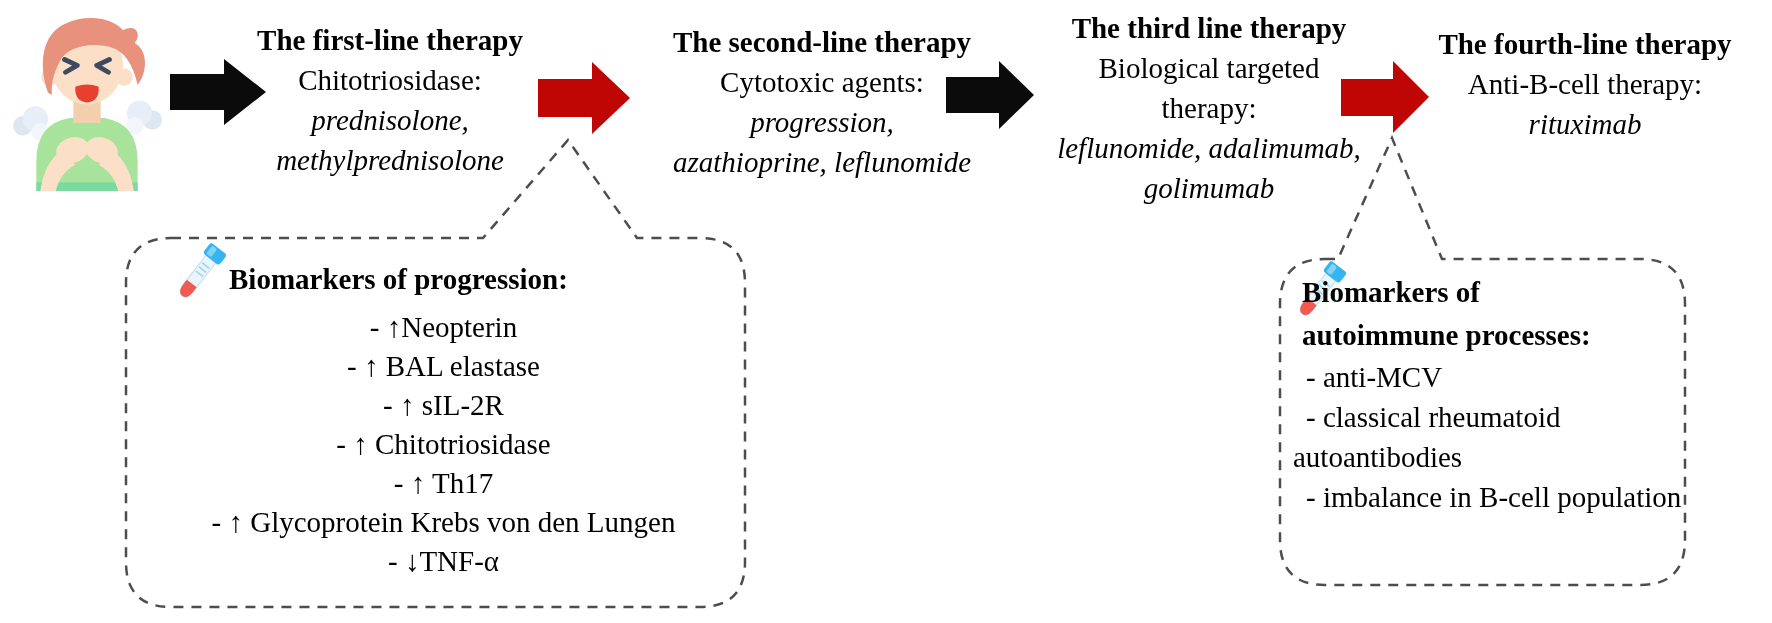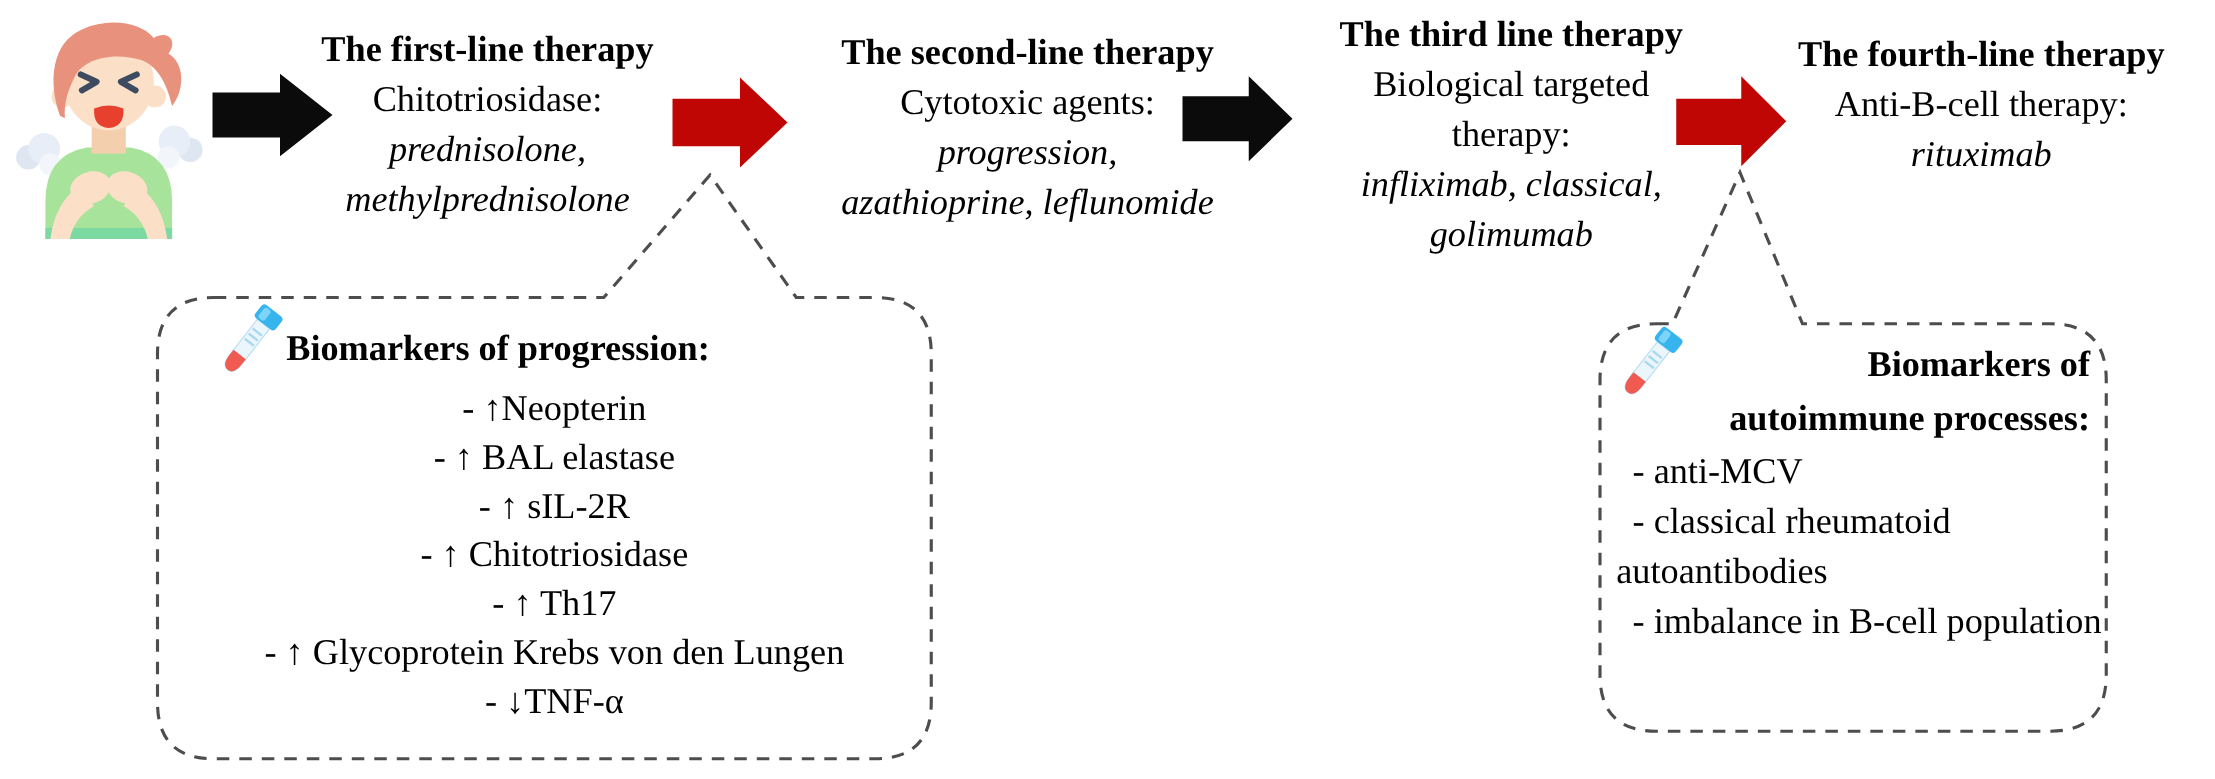--- a/index.html
+++ b/index.html
@@ -5,21 +5,21 @@
   html,body{margin:0;padding:0;background:#ffffff;}
   .figure{position:relative;width:1772px;height:623px;background:#ffffff;overflow:hidden;
           font-family:"Liberation Serif","DejaVu Serif",serif;color:#000000;}
   .layer{position:absolute;left:0;top:0;width:1772px;height:623px;}
   .step{position:absolute;transform:translateX(-50%);text-align:center;
         font-size:29px;line-height:40px;white-space:nowrap;z-index:3;}
   .step-title{font-weight:bold;}
   .ital{font-style:italic;}
   .co-title{position:absolute;font-size:29px;font-weight:bold;z-index:3;white-space:nowrap;}
   .co-title-2line{position:absolute;font-size:29px;font-weight:bold;z-index:3;
-                  text-align:right;line-height:43px;}
+                  text-align:left;line-height:43px;}
   .co-list{position:absolute;font-size:29px;line-height:39px;z-index:3;text-align:center;}
   .co-list2{position:absolute;font-size:29px;line-height:40px;z-index:3;}
   .co-item2{text-indent:13px;}
   .tube{position:absolute;width:40px;height:66px;transform:rotate(38deg);z-index:3;}
   .person{position:absolute;left:8px;top:5px;width:158px;height:190px;z-index:2;}
 </style>
 </head>
 <body>
 
 <div class="figure">
@@ -86,21 +86,21 @@
     <div class="step-title">The second-line therapy</div>
     <div>Cytotoxic agents:</div>
     <div class="ital">progression,</div>
     <div class="ital">azathioprine, leflunomide</div>
   </div>
 
   <div class="step" style="left:1185px;top:8px;margin-left:24px;">
     <div class="step-title">The third line therapy</div>
     <div>Biological targeted</div>
     <div>therapy:</div>
-    <div class="ital">infliximab, classical,</div>
+    <div class="ital">leflunomide, adalimumab,</div>
     <div class="ital">golimumab</div>
   </div>
 
   <div class="step" style="left:1585px;top:24px;">
     <div class="step-title">The fourth-line therapy</div>
     <div>Anti-B-cell therapy:</div>
     <div class="ital">rituximab</div>
   </div>
 
   <div class="tube" style="left:180px;top:240px;">

